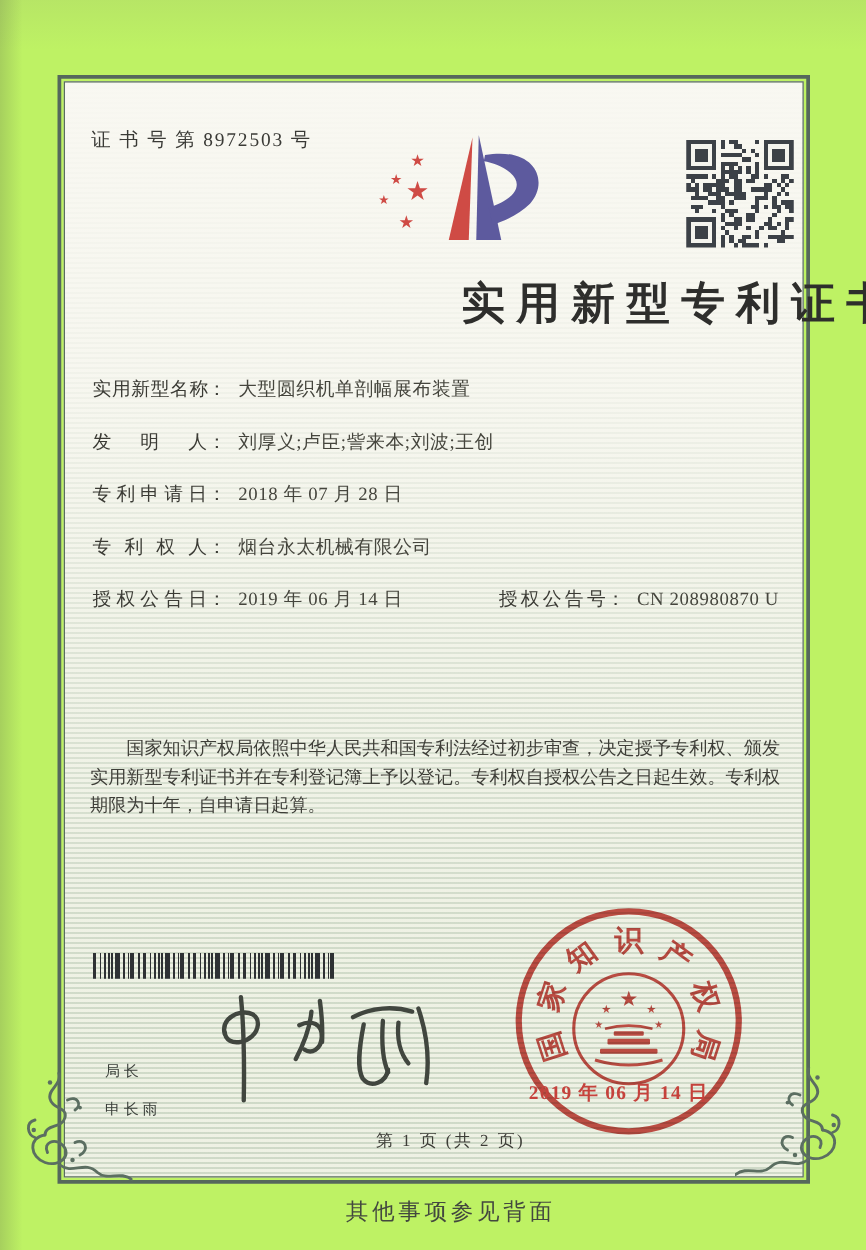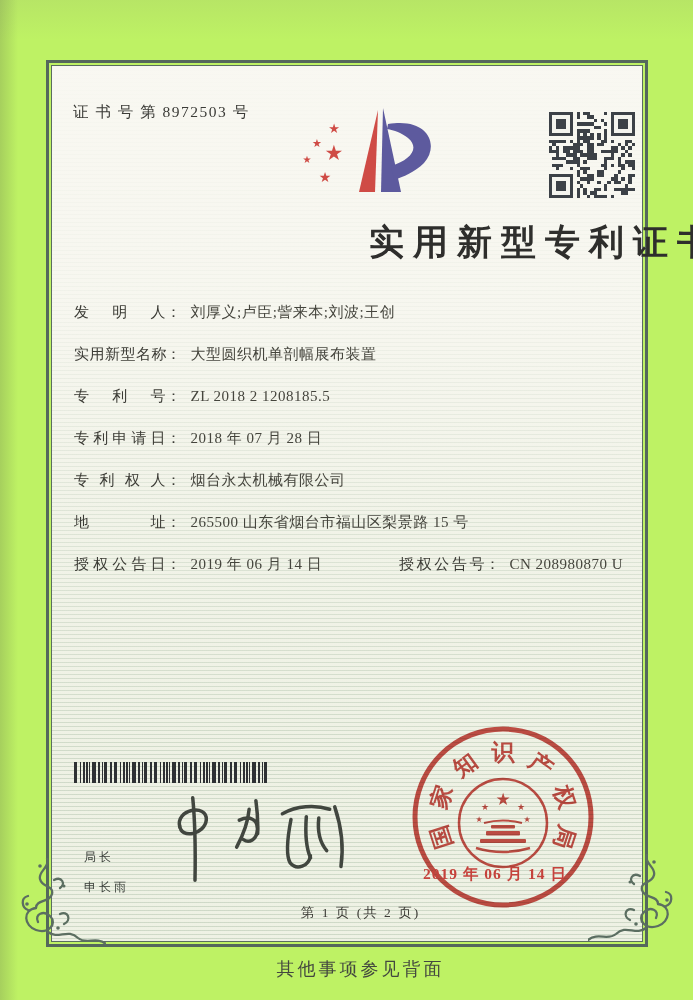--- a/index.html
+++ b/index.html
@@ -295,46 +295,41 @@
         <rect x="0" y="18" width="7" height="7" fill="#3c4147"></rect>
         <rect x="1" y="19" width="5" height="5" fill="#f4f4ee"></rect>
         <rect x="2" y="20" width="3" height="3" fill="#3c4147"></rect>
       </svg>
   </div>
 
   <div class="abs title">实用新型专利证书</div>
 
   <div class="abs fields">
     <div class="field-row">
-      <span class="flabel">发明人</span><span class="fcolon">：</span><span class="fvalue">刘厚义;卢臣;訾来本;刘波;王创</span>
-    </div>
-    <div class="field-row">
       <span class="flabel">实用新型名称</span><span class="fcolon">：</span><span class="fvalue">大型圆织机单剖幅展布装置</span>
     </div>
     <div class="field-row">
-      <span class="flabel">专利号</span><span class="fcolon">：</span><span class="fvalue">ZL 2018 2 1208185.5</span>
+      <span class="flabel">发明人</span><span class="fcolon">：</span><span class="fvalue">刘厚义;卢臣;訾来本;刘波;王创</span>
     </div>
     <div class="field-row">
       <span class="flabel">专利申请日</span><span class="fcolon">：</span><span class="fvalue">2018 年 07 月 28 日</span>
     </div>
     <div class="field-row">
       <span class="flabel">专利权人</span><span class="fcolon">：</span><span class="fvalue">烟台永太机械有限公司</span>
     </div>
     <div class="field-row">
-      <span class="flabel">地址</span><span class="fcolon">：</span><span class="fvalue">265500 山东省烟台市福山区梨景路 15 号</span>
-    </div>
-    <div class="field-row">
       <span class="flabel">授权公告日</span><span class="fcolon">：</span><span class="fvalue">2019 年 06 月 14 日</span>
       <span class="grant-right">
         <span class="flabel">授权公告号</span><span class="fcolon">：</span><span class="fvalue">CN 208980870 U</span>
       </span>
     </div>
   </div>
 
   <div class="abs paragraphs">
+    <p>国家知识产权局依照中华人民共和国专利法经过初步审查，决定授予专利权、颁发实用新型专利证书并在专利登记簿上予以登记。专利权自授权公告之日起生效。专利权期限为十年，自申请日起算。</p>
   </div>
 
   <div class="abs barcode-box">
     <svg id="barcode-svg" width="196" height="21" viewBox="0 0 196 21" shape-rendering="crispEdges">
         <rect x="0" y="0" width="3" height="21" fill="#2e3134"></rect>
         <rect x="6" y="0" width="1" height="21" fill="#2e3134"></rect>
         <rect x="9" y="0" width="2" height="21" fill="#2e3134"></rect>
         <rect x="12" y="0" width="2" height="21" fill="#2e3134"></rect>
         <rect x="15" y="0" width="1" height="21" fill="#2e3134"></rect>
         <rect x="18" y="0" width="4" height="21" fill="#2e3134"></rect>

